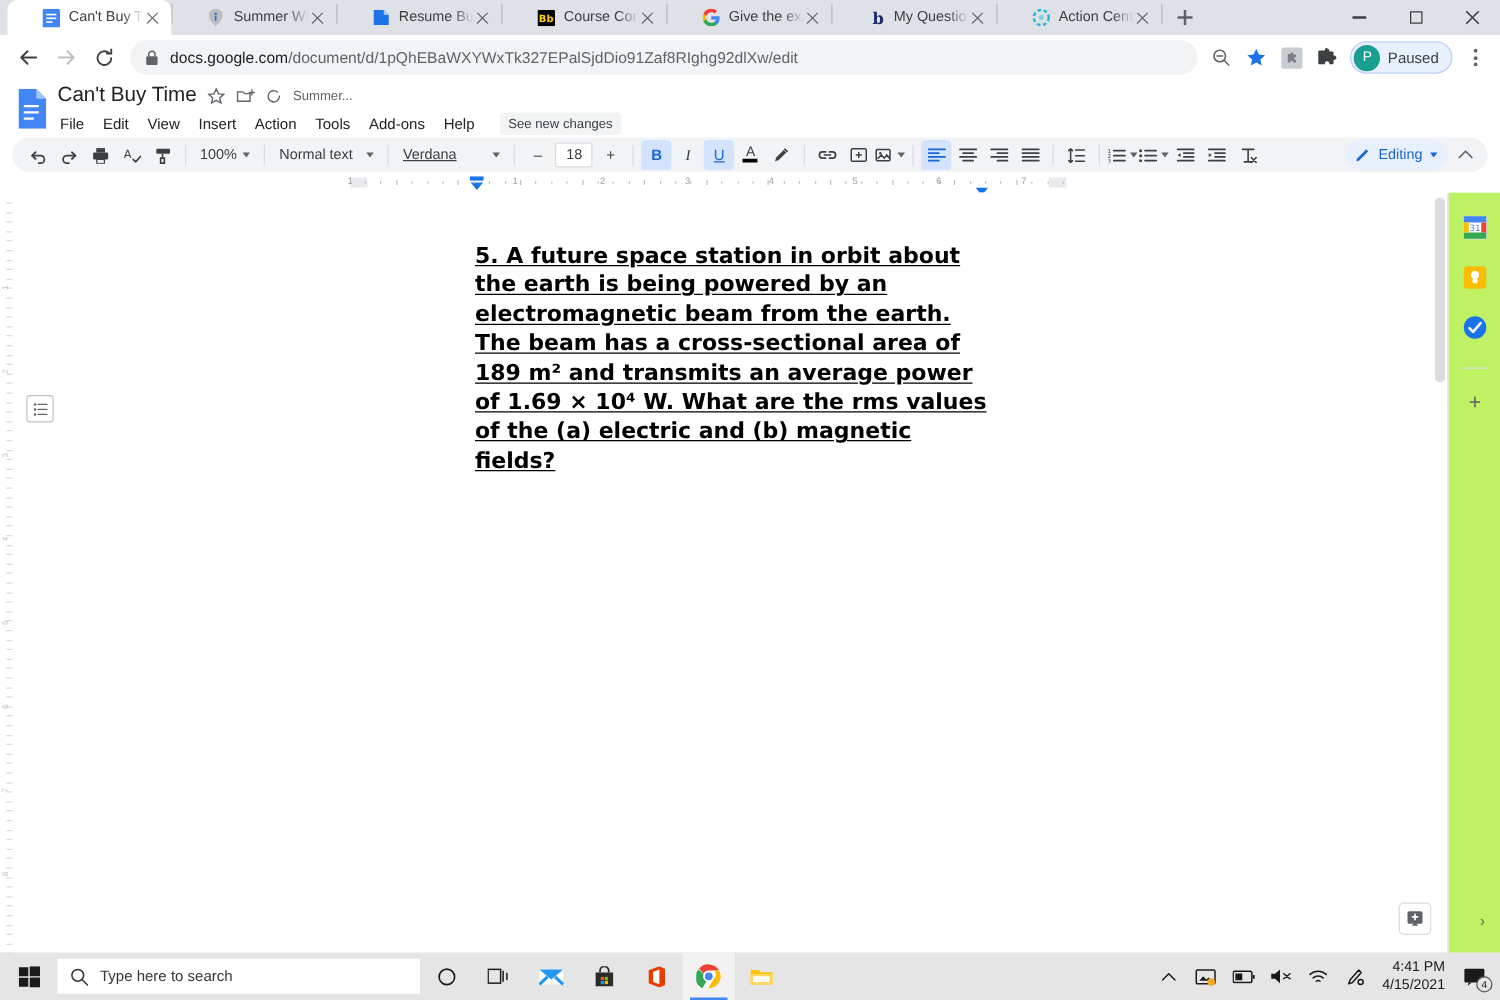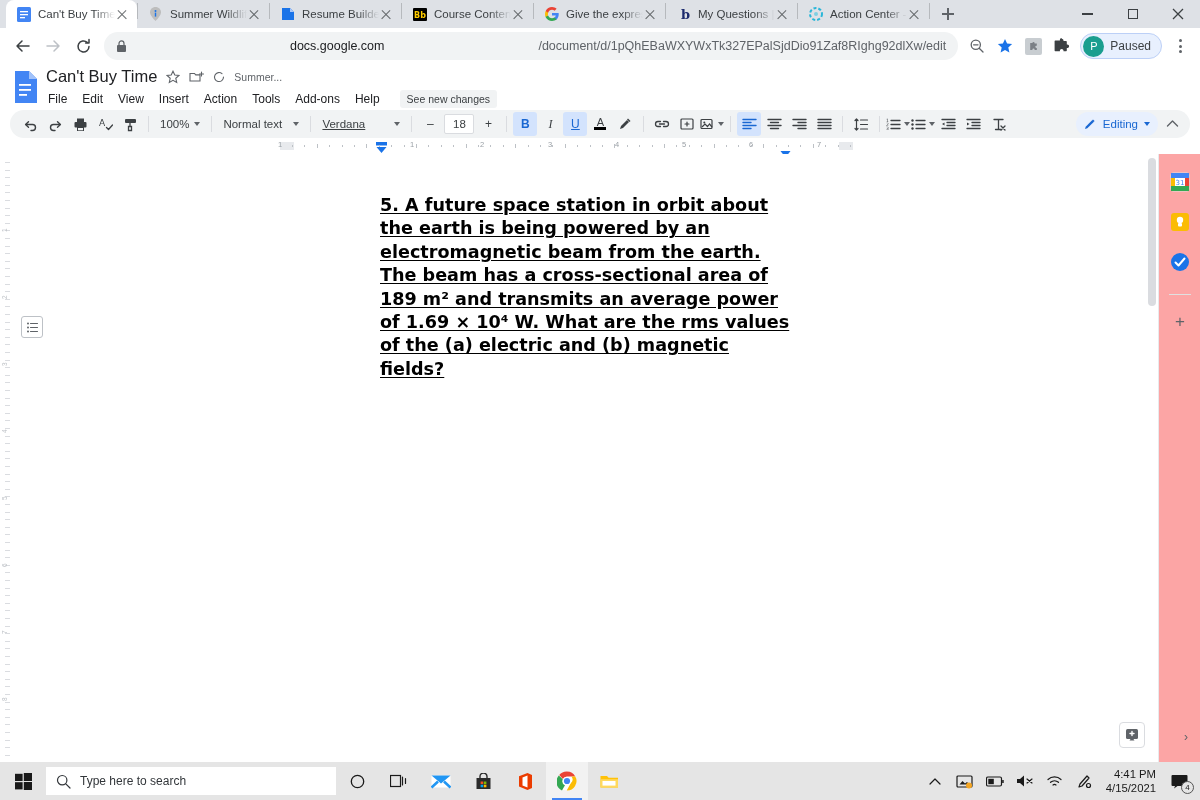--- a/index.html
+++ b/index.html
@@ -18,21 +18,21 @@
     height: 28px; background: #dee1e6;
     display: flex; align-items: flex-end; padding-left: 6px;
     position: relative;
   }
   .tab {
     height: 28px; width: 131px; display: flex; align-items: center;
     padding: 0 8px 0 10px; border-radius: 8px 8px 0 0;
     font-size: 11.5px; color: #3c4043; position: relative; flex: none;
   }
   .tab.active { background: #ffffff; }
-  .tab .tab-fav { width: 15px; height: 15px; flex: none; margin-right: 7px; display:flex; align-items:center; justify-content:center;}
+  .tab .tab-fav { width: 15px; height: 15px; flex: none; margin-right: 7px; display:flex; align-items:center; justify-content:center;margin-left:17px;}
   .tab .tab-title {
     flex: 1; white-space: nowrap; overflow: hidden;
     -webkit-mask-image: linear-gradient(to right, #000 72%, transparent 100%);
     mask-image: linear-gradient(to right, #000 72%, transparent 100%);
   }
   .tab .tab-close { width: 14px; height: 14px; flex: none; opacity: .75; position: relative; }
   .tab .tab-close::before, .tab .tab-close::after {
     content: ""; position: absolute; left: 1px; top: 6.5px; width: 12px; height: 1.4px; background: #3c4043;
   }
   .tab .tab-close::before { transform: rotate(45deg); }
@@ -49,21 +49,21 @@
   .wc-min .g { display:block; width: 11px; height: 1.3px; background:#3c4043; }
   .wc-max .g { display:block; width: 10px; height: 10px; border: 1.3px solid #3c4043; }
 
   
   .omnirow { height: 36px; background: #ffffff; display: flex; align-items: center; padding: 0 8px; }
   .navbtn { width: 30px; height: 30px; display:flex; align-items:center; justify-content:center; color:#5f6368; }
   .navbtn svg { display:block; }
   .omnibox {
     flex: 1; height: 28px; background: #f1f3f4; border-radius: 14px;
     display: flex; align-items: center; padding: 0 12px; margin: 0 6px;
-    font-size: 12.5px; color: #202124; justify-content: space-between;
+    font-size: 12.5px; color: #202124;
   }
   .omnibox .lock { margin-right: 9px; display:flex; }
   .url-dim { color: #5f6368; }
   .omni-right { display: flex; align-items: center; gap: 2px; }
   .oicon { width: 26px; height: 26px; display:flex; align-items:center; justify-content:center; }
   .ext-box { width: 17px; height: 17px; background: #c8cdd1; border-radius: 2px; display:flex;align-items:center;justify-content:center;}
   .profile-chip {
     display: flex; align-items: center; height: 26px; border: 1.2px solid #bcd0f7;
     border-radius: 13px; padding: 0 10px 0 2px; margin-left: 4px; background: #e8f0fe;
   }
@@ -136,21 +136,21 @@
   .page-area { position:absolute; left:280px; top:0; width:573px; height:616px; background:#fff; }
   .doc-text { padding: 40px 55px 0 100px; }
   .doc-text p {
     font-family: "DejaVu Sans", sans-serif;
     font-size: 17.6px; font-weight: bold; line-height: 23.4px;
     color: #000; text-decoration: underline; text-underline-offset: 2px;
   }
   .right-pane { position:absolute; left:853px; top:0; width:305px; height:616px; background:#fff;}
   .scrollbar-thumb { position:absolute; right:44px; top:4px; width:8px; height:148px; background:#dadce0; border-radius:4px;}
 
-  .right-rail { position:absolute; right:0; top:0; width:42px; height:616px; background:#fca5a5; border-left:1px solid #e8eaed; }
+  .right-rail { position:absolute; right:0; top:0; width:42px; height:616px; background:#bef264; border-left:1px solid #e8eaed; }
   .rail-ico { position:absolute; left:11px; width:20px; height:20px; border-radius:3px; }
   .rail-plus { position:absolute; left:13px; top:160px; width:16px; height:16px; color:#5f6368; font-size:17px; line-height:15px; text-align:center;}
   .rail-div { position:absolute; left:10px; top:140px; width:22px; height:1px; background:#e0e0e0;}
   .explore-btn { position:absolute; right:55px; bottom:22px; width:26px; height:26px; border:1px solid #dadce0; border-radius:4px; background:#fff; display:flex;align-items:center;justify-content:center;}
   .rail-expand { position:absolute; right:12px; bottom:26px; color:#5f6368; font-size:12px;}
 
   
   #taskbar { position:absolute; left:0; top:762px; width:1200px; height:38px; background:#e5e5e5; display:flex; align-items:center;justify-content:flex-end; }
   .start-btn { width: 46px; height:38px; display:flex; align-items:center; justify-content:center;}
   .tb-search {

